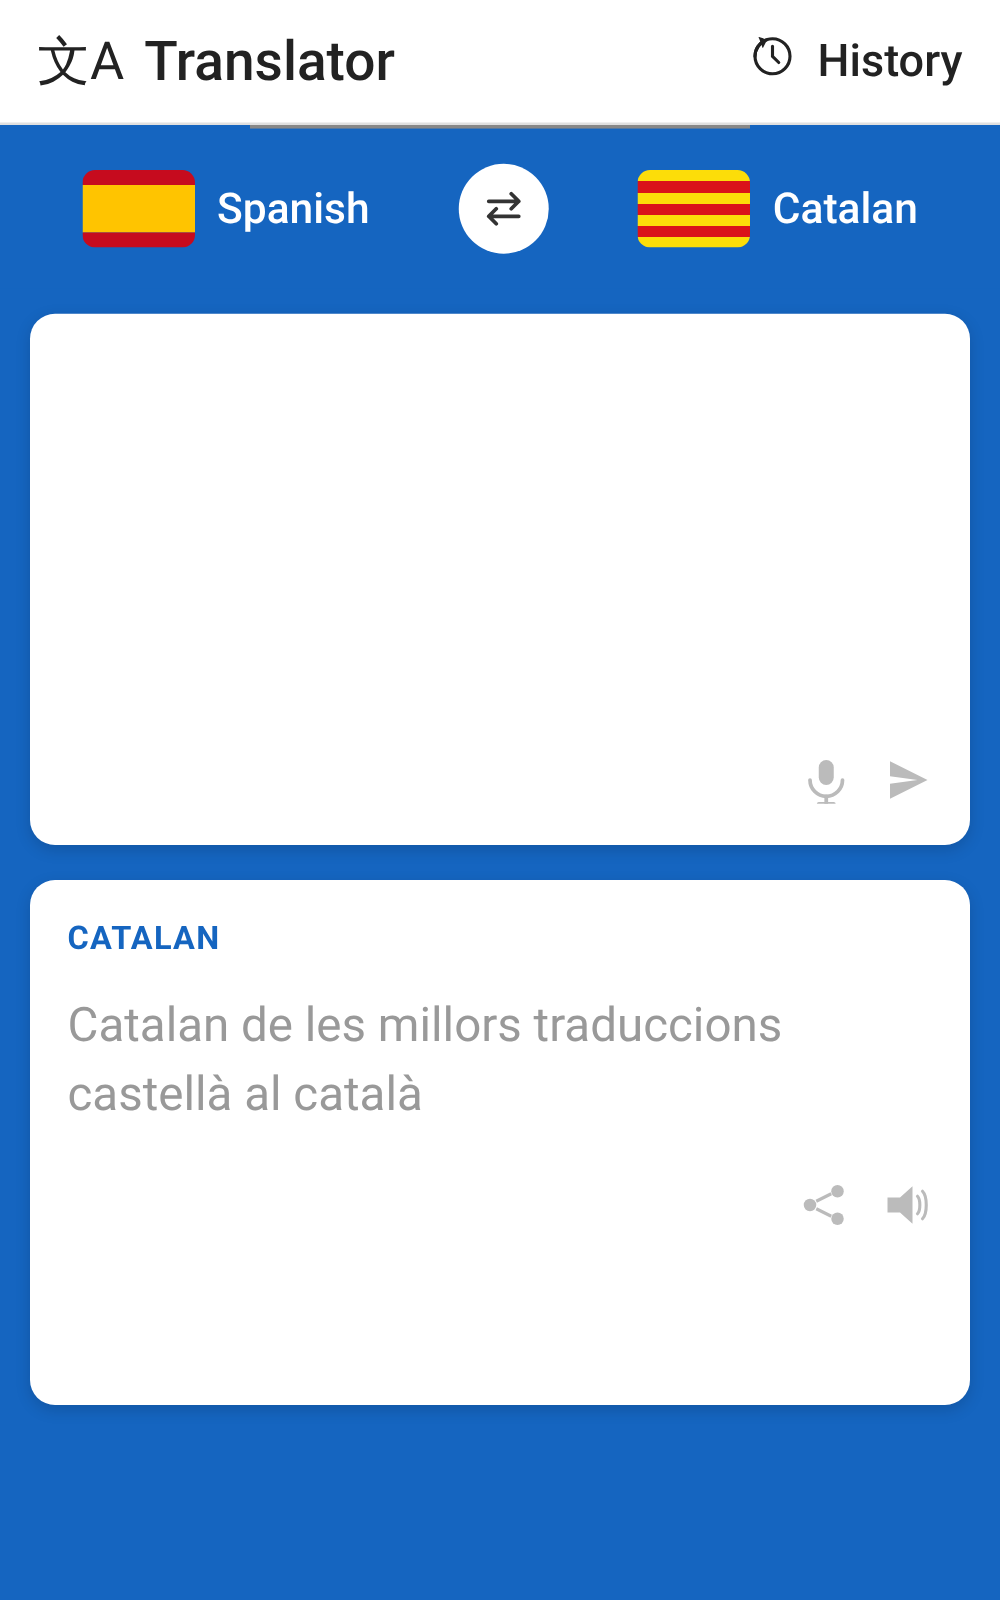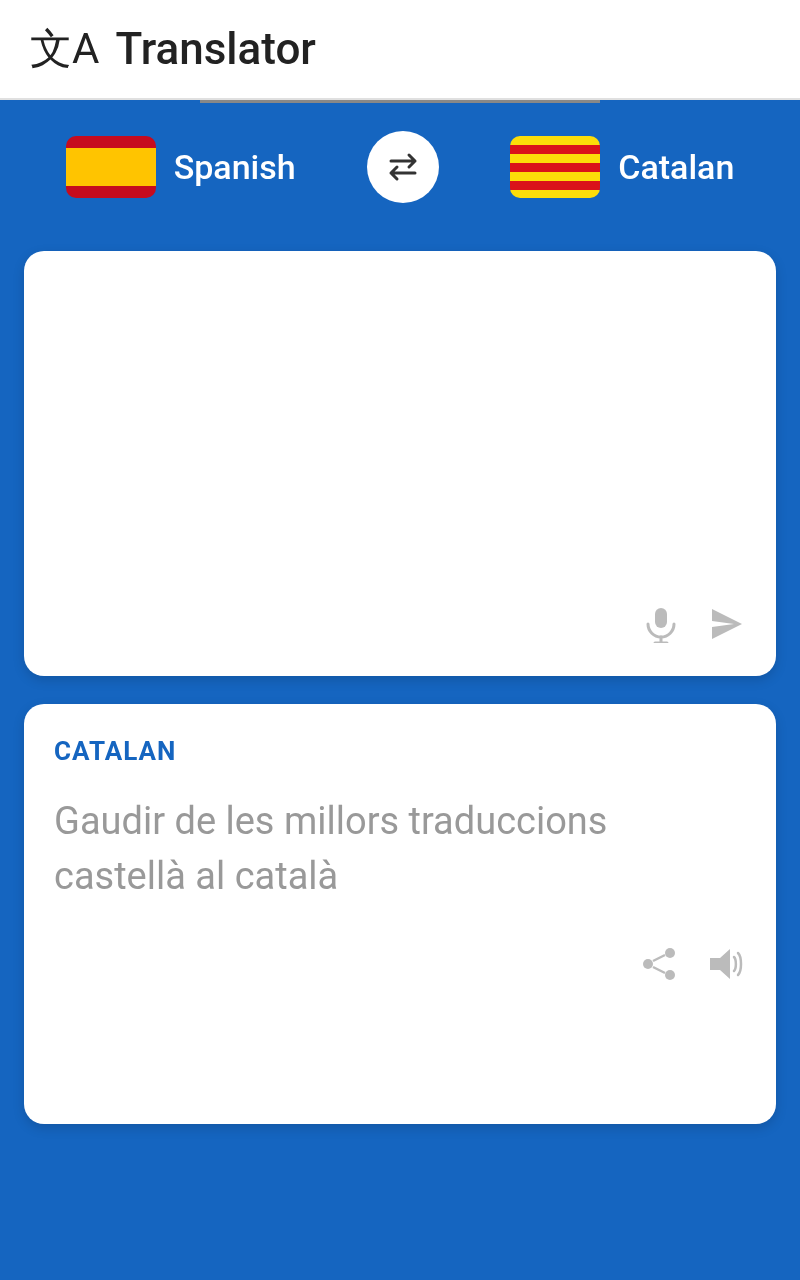--- a/index.html
+++ b/index.html
@@ -232,20 +232,31 @@
     }
   </style>
 </head>
 <body>
 
 <div class="header">
   <div class="header-left">
     <span class="translate-icon">文A</span>
     <span class="header-title">Translator</span>
   </div>
+  <div class="header-right">
+    <span class="history-icon">
+      <svg width="40" height="40" viewBox="0 0 40 40" fill="none" xmlns="http://www.w3.org/2000/svg">
+        <path d="M20 6C12.268 6 6 12.268 6 20C6 27.732 12.268 34 20 34C27.732 34 34 27.732 34 20C34 12.268 27.732 6 20 6Z" stroke="#222" stroke-width="2.5" fill="none"></path>
+        <path d="M20 12V20L25 25" stroke="#222" stroke-width="2.5" stroke-linecap="round"></path>
+        <path d="M6 20C6 14 10 9 15 7" stroke="#222" stroke-width="2.5" stroke-linecap="round"></path>
+        <polyline points="9,5 15,7 12,13" fill="#222" stroke="#222" stroke-width="1"></polyline>
+      </svg>
+    </span>
+    <span class="header-history">History</span>
+  </div>
 </div>
 <span class="header-divider"></span>
 
 <div class="lang-bar">
   <div class="lang-option">
     <div class="flag flag-spanish">
       <div class="stripe-red-top"></div>
       <div class="stripe-yellow"></div>
       <div class="stripe-red-bottom"></div>
     </div>
@@ -281,21 +292,21 @@
     <span class="send-icon">
       <svg width="38" height="38" viewBox="0 0 38 38" fill="none" xmlns="http://www.w3.org/2000/svg">
         <polygon points="4,34 34,19 4,4 4,16 26,19 4,22" fill="#bbb"></polygon>
       </svg>
     </span>
   </div>
 </div>
 
 <div class="output-card">
   <div class="output-lang-label">CATALAN</div>
-  <div class="output-text">Gaudir de les millors traduccions castellà al català</div>
+  <div class="output-text">Catalan de les millors traduccions castellà al català</div>
   <div class="output-actions">
     <span class="share-icon">
       <svg width="38" height="38" viewBox="0 0 38 38" fill="none" xmlns="http://www.w3.org/2000/svg">
         <circle cx="30" cy="8" r="5" fill="#bbb"></circle>
         <circle cx="8" cy="19" r="5" fill="#bbb"></circle>
         <circle cx="30" cy="30" r="5" fill="#bbb"></circle>
         <line x1="13" y1="16" x2="25" y2="10" stroke="#bbb" stroke-width="2.5"></line>
         <line x1="13" y1="22" x2="25" y2="28" stroke="#bbb" stroke-width="2.5"></line>
       </svg>
     </span>

